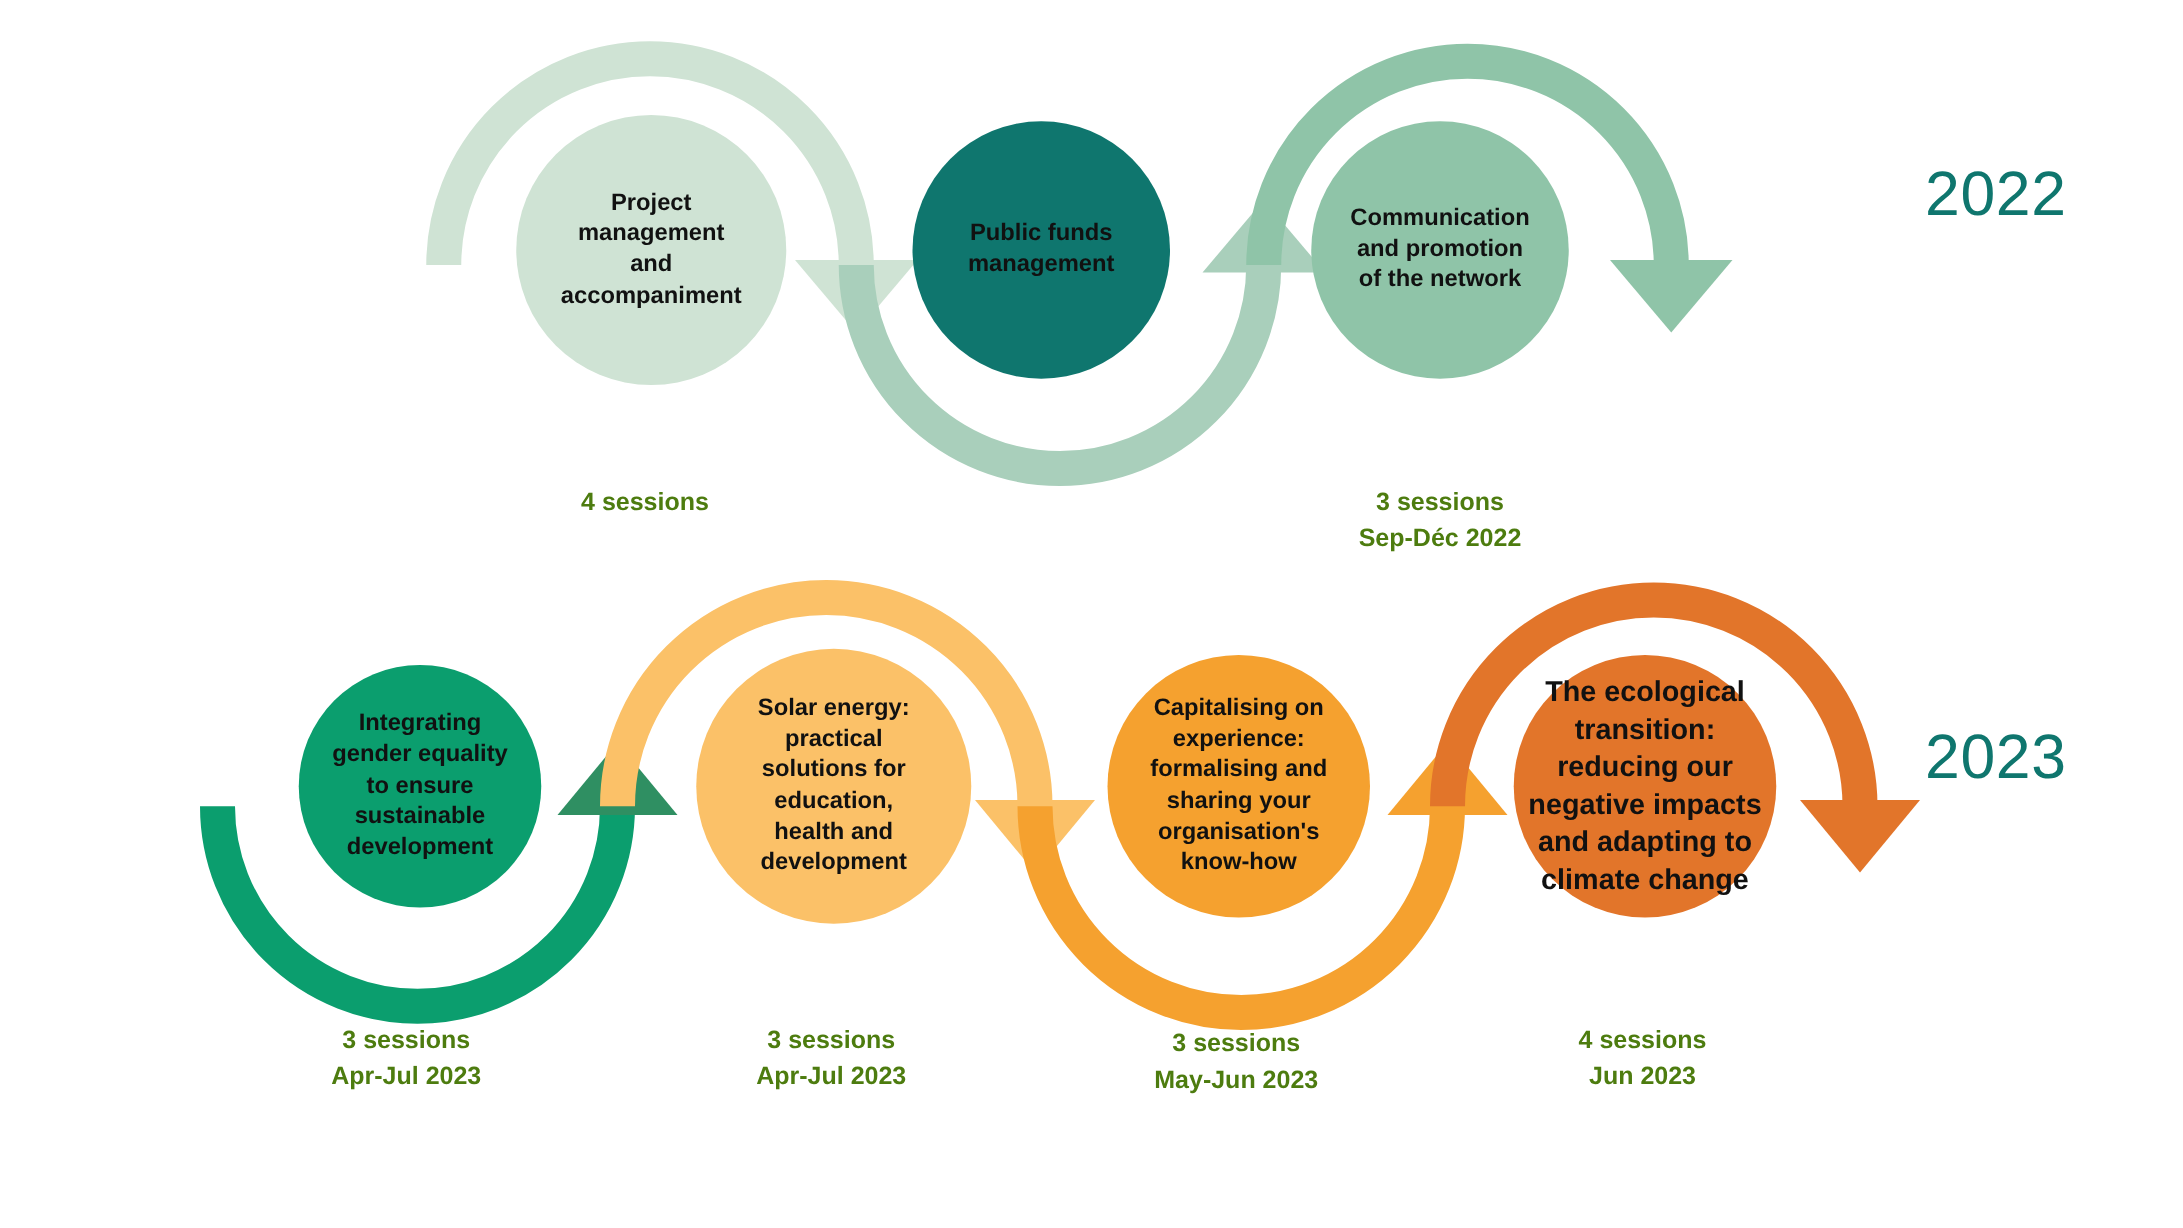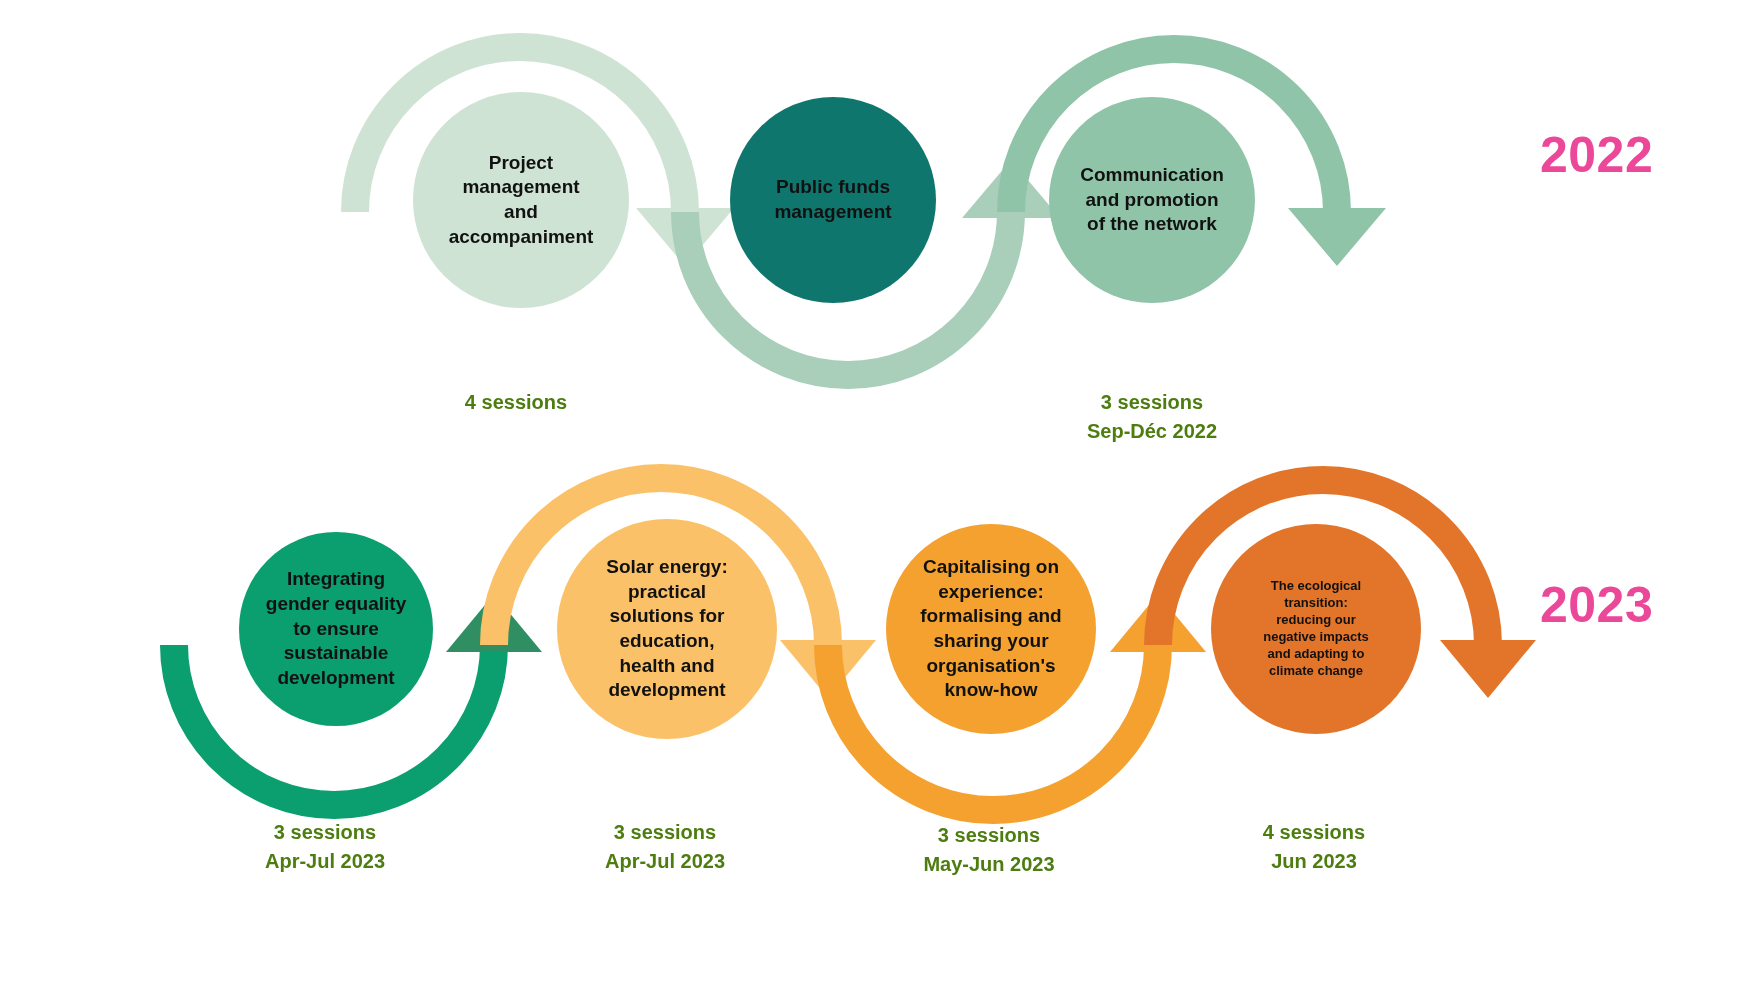--- a/index.html
+++ b/index.html
@@ -4,21 +4,21 @@
 <style>
   html,body{margin:0;padding:0;background:#ffffff;}
   body{width:1746px;height:982px;font-family:"Liberation Sans",sans-serif;overflow:hidden;}
   #stage{position:relative;width:1746px;height:982px;background:#fff;}
   #arcs{position:absolute;left:0;top:0;width:1746px;height:982px;}
   .node{position:absolute;border-radius:50%;display:flex;align-items:center;justify-content:center;text-align:center;box-sizing:border-box;}
   .node .label{font-weight:bold;color:#111111;line-height:1.30;padding:0 10px;}
   .caption{position:absolute;text-align:center;color:#4d7c0f;font-weight:bold;line-height:1.45;}
   .caption .sess{display:block;}
   .caption .dates{display:block;}
-  .year{position:absolute;font-weight:bold;color:#ec4899;letter-spacing:0.5px;}
+  .year{position:absolute;font-weight:normal;color:#0f766e;letter-spacing:0.5px;}
 </style>
 </head>
 <body>
 
 <div id="stage">
 
   <svg id="arcs" viewBox="0 0 1746 982" xmlns="http://www.w3.org/2000/svg">
 
     <g>
       <path d="M 355 212 A 165 165 0 0 1 685 212 L 685 212" fill="none" stroke="#cfe3d4" stroke-width="28"></path>
@@ -101,21 +101,21 @@
         <div class="label" style="font-size: 19px;">
           <span style="display:block">Capitalising on</span>
           <span style="display:block">experience:</span>
           <span style="display:block">formalising and</span>
           <span style="display:block">sharing your</span>
           <span style="display:block">organisation's</span>
           <span style="display:block">know-how</span>
         </div>
       </div>
       <div class="node" style="left: 1211px; top: 524px; width: 210px; height: 210px; background: rgb(226, 117, 42);">
-        <div class="label" style="font-size: 13px; text-align: center;">
+        <div class="label" style="font-size: 23px; text-align: center;">
           <span style="display:block">The ecological</span>
           <span style="display:block">transition:</span>
           <span style="display:block">reducing our</span>
           <span style="display:block">negative impacts</span>
           <span style="display:block">and adapting to</span>
           <span style="display:block">climate change</span>
         </div>
       </div>
     </div>
 

